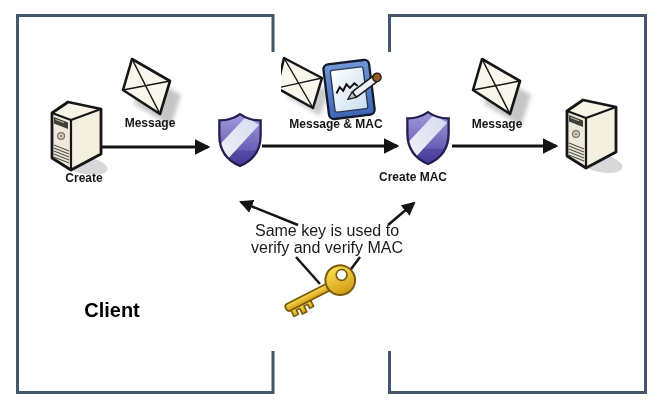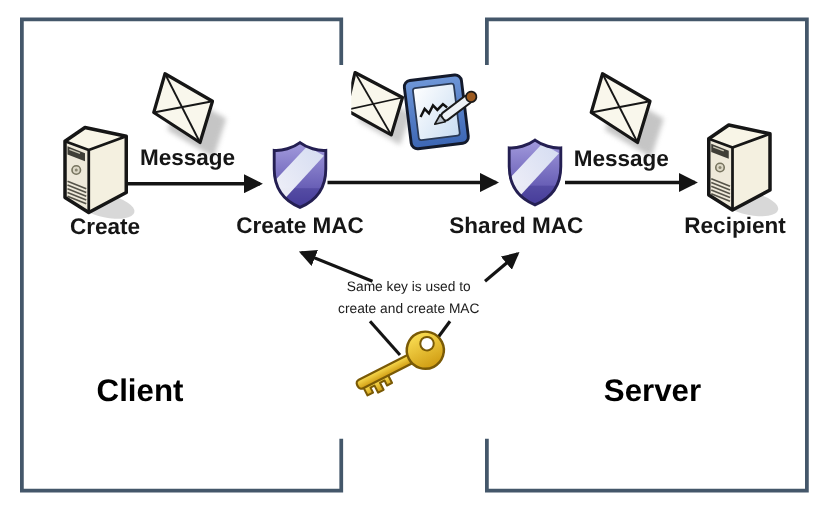--- a/index.html
+++ b/index.html
@@ -5,31 +5,31 @@
   html,body{margin:0;padding:0;background:#ffffff;}
   .stage{
     position:relative;width:664px;height:417px;background:#ffffff;
     font-family:"Liberation Sans",sans-serif;overflow:hidden;
   }
   .stage svg{display:block;}
   .overlay{position:absolute;left:0;top:0;}
   .icon{position:absolute;}
   .lbl{
     position:absolute;transform:translateX(-50%);
-    font-weight:bold;font-size:18px;color:#161616;white-space:nowrap;
+    font-weight:bold;font-size:12px;color:#161616;white-space:nowrap;
     letter-spacing:0px;
   }
   .note{
     position:absolute;transform:translateX(-50%);
-    font-weight:normal;font-size:11px;line-height:17px;color:#1b1b1b;
+    font-weight:normal;font-size:16px;line-height:17px;color:#1b1b1b;
     text-align:center;white-space:nowrap;
   }
   .zone{
     position:absolute;transform:translateX(-50%);
-    font-weight:bold;font-size:25px;color:#000000;white-space:nowrap;
+    font-weight:bold;font-size:20px;color:#000000;white-space:nowrap;
   }
 </style>
 </head>
 <body>
 
 <div class="stage">
 
   <svg class="overlay" width="664" height="417" viewBox="0 0 664 417">
     <defs>
       <marker id="ah" viewBox="0 0 10 10" refX="8.5" refY="5" markerWidth="5.5" markerHeight="5.5" orient="auto">
@@ -207,26 +207,24 @@
         <path d="M10,44.5 v8 h5.5 v-5 h4 v7 h5.5 v-7 h4.5 v5 h5 v-8 Z" fill="url(#goldg)" stroke="#7a5a06" stroke-width="1.8" stroke-linejoin="round"></path>
         <rect x="6" y="36.5" width="56" height="8.5" rx="3.5" fill="url(#goldg)" stroke="#7a5a06" stroke-width="2"></rect>
         <circle cx="74" cy="40" r="16.5" fill="url(#goldg)" stroke="#7a5a06" stroke-width="2.2"></circle>
         <circle cx="78" cy="35.5" r="6" fill="#ffffff" stroke="#7a5a06" stroke-width="1.8"></circle>
       </g>
     </svg>
   </div>
 
   <div class="lbl" style="left:84px;top:171px">Create</div>
   <div class="lbl" style="left:150px;top:116px">Message</div>
-  <div class="lbl" style="left:240px;top:170px">Create MAC</div>
-  <div class="lbl" style="left:413px;top:170px">Shared MAC</div>
+  <div class="lbl" style="left:336px;top:117px">Message &amp; MAC</div>
+  <div class="lbl" style="left:413px;top:170px">Create MAC</div>
   <div class="lbl" style="left:497px;top:117px">Message</div>
-  <div class="lbl" style="left:588px;top:170px">Recipient</div>
 
   <div class="note" style="left:327px;top:222px">
     <div>Same key is used to</div>
-    <div>create and create MAC</div>
+    <div>verify and verify MAC</div>
   </div>
 
   <div class="zone" style="left:112px;top:299px">Client</div>
-  <div class="zone" style="left:522px;top:299px">Server</div>
 
 </div>
 
 </body></html>

